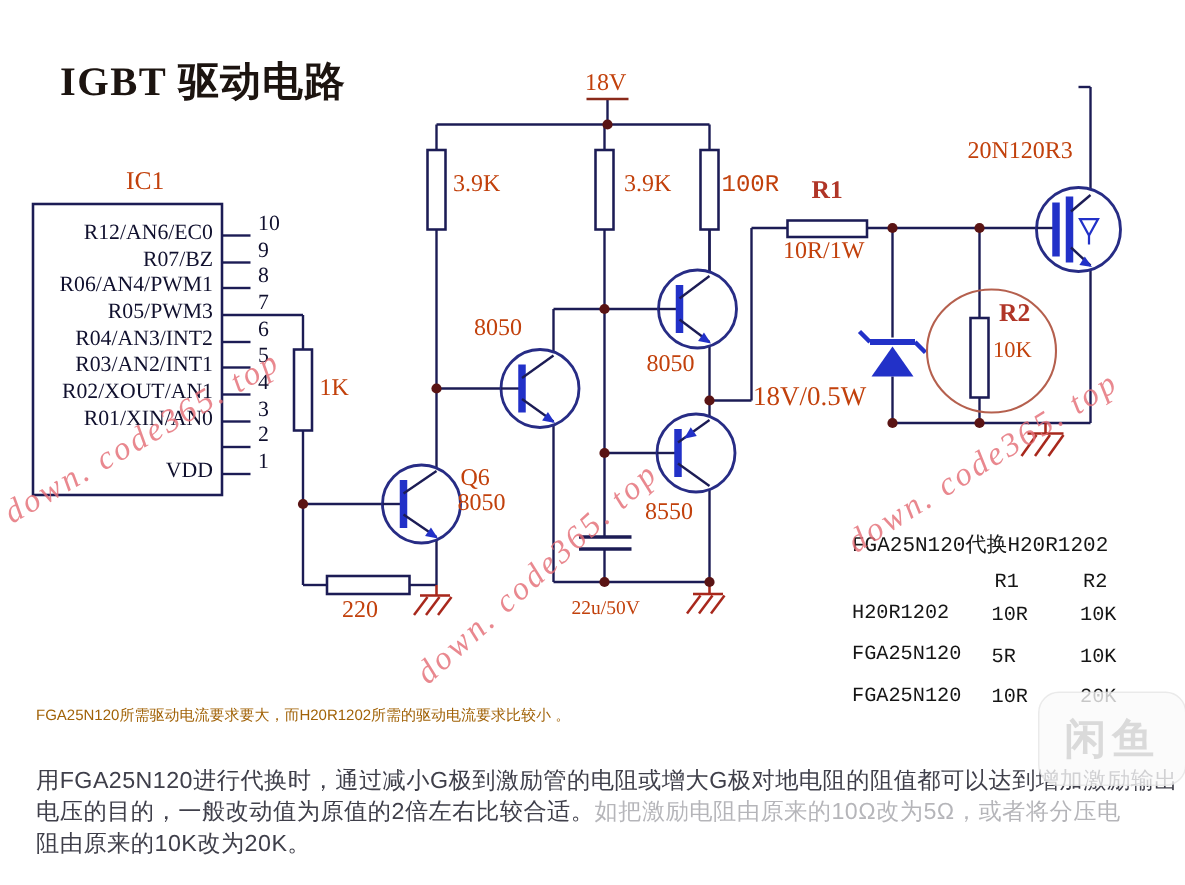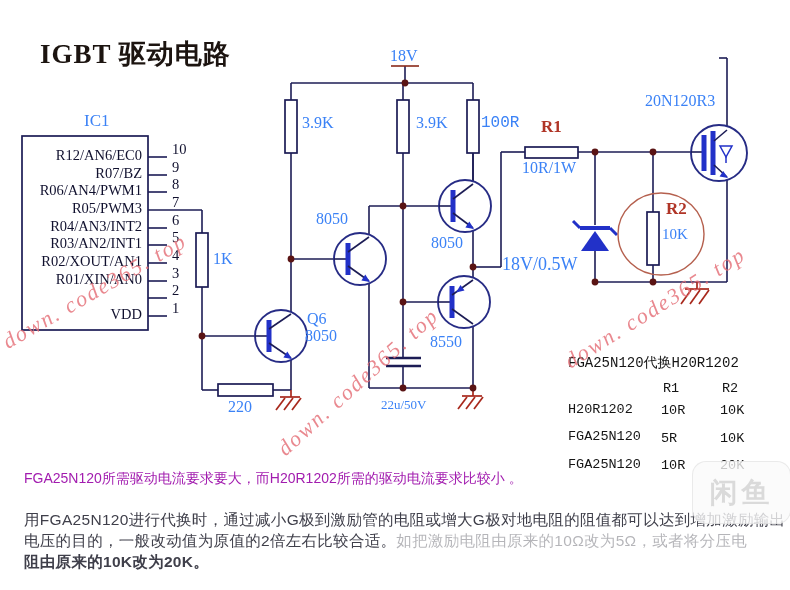--- a/index.html
+++ b/index.html
@@ -6,26 +6,26 @@
   #stage{position:relative;width:790px;height:590px;background:#ffffff;overflow:hidden;
          font-family:"Liberation Serif",serif;}
   #circuit{position:absolute;left:0;top:0;}
   .w{stroke:#1c1c55;stroke-width:1.6;fill:none;}
   .res{fill:#ffffff;stroke:#1c1c55;stroke-width:1.7;}
   .circ{fill:#ffffff;stroke:#272c85;stroke-width:1.9;}
   .bar{stroke:#2231c8;stroke-width:5;fill:none;}
   .dev{fill:#2231c8;}
   .gnd{stroke:#a8281c;stroke-width:1.7;fill:none;}
   .dot{fill:#5a1414;}
-  .lbl{position:absolute;font-size:16px;color:#3b82f6;white-space:nowrap;}
+  .lbl{position:absolute;font-size:16px;color:#c2410c;white-space:nowrap;}
   .red{color:#b03527;font-weight:bold;font-size:17px;}
   .pinlbl{position:absolute;left:30px;width:112px;text-align:right;font-size:14.5px;color:#10102e;white-space:nowrap;}
   .pinnum{position:absolute;left:172px;width:22px;font-size:14.5px;color:#10102e;}
   .mono{position:absolute;font-family:"Liberation Mono",monospace;font-size:13.5px;color:#151515;white-space:nowrap;}
-  .note-red{position:absolute;left:24px;top:470px;font-size:14px;color:#a21caf;white-space:nowrap;font-family:"Liberation Sans",sans-serif;}
+  .note-red{position:absolute;left:24px;top:470px;font-size:10px;color:#a16207;white-space:nowrap;font-family:"Liberation Sans",sans-serif;}
   .para{position:absolute;left:24px;width:760px;font-size:15.5px;color:#3f3f4a;letter-spacing:.3px;white-space:nowrap;font-family:"Liberation Sans",sans-serif;}
   .fade{opacity:.38;filter:blur(.4px);}
   .wm{position:absolute;font-size:22px;font-style:italic;letter-spacing:2px;color:rgba(228,110,118,.82);
       white-space:nowrap;transform-origin:0 0;pointer-events:none;z-index:5;}
   #logo{position:absolute;left:692px;top:461px;width:97px;height:61px;border-radius:14px;
         background:rgba(250,250,250,.78);border:1px solid rgba(200,200,200,.35);z-index:6;
         display:flex;align-items:center;justify-content:center;}
   #logo span{font-family:"Liberation Sans",sans-serif;font-weight:bold;font-size:28px;letter-spacing:4px;color:#dadada;}
   .title{position:absolute;left:40px;top:36px;font-size:27px;font-weight:bold;color:#1c1410;letter-spacing:1px;}
 </style>
@@ -258,21 +258,21 @@
   <div class="mono" style="left:661px;top:431px;">5R</div>
   <div class="mono" style="left:720px;top:431px;">10K</div>
 
   <div class="mono" style="left:568px;top:457px;">FGA25N120</div>
   <div class="mono" style="left:661px;top:458px;">10R</div>
   <div class="mono" style="left:720px;top:458px;">20K</div>
 
   <div class="note-red">FGA25N120所需驱动电流要求要大，而H20R1202所需的驱动电流要求比较小 。</div>
   <div class="para" style="top:510px;">用FGA25N120进行代换时，通过减小G极到激励管的电阻或增大G极对地电阻的阻值都可以达到增加激励输出</div>
   <div class="para" style="top:531px;"><span>电压的目的，一般改动值为原值的2倍左右比较合适。</span><span class="fade">如把激励电阻由原来的10Ω改为5Ω，或者将分压电</span></div>
-  <div class="para" style="top:552px;font-weight:bold;">阻由原来的10K改为20K。</div>
+  <div class="para" style="top:552px;">阻由原来的10K改为20K。</div>
 
   <div class="wm" style="left:-2px;top:332px;transform:rotate(-30deg);">down. code365. top</div>
   <div class="wm" style="left:272px;top:442px;transform:rotate(-42deg);">down. code365. top</div>
   <div class="wm" style="left:560px;top:352px;transform:rotate(-32deg);">down. code365. top</div>
 
   <div id="logo">
     <span>闲鱼</span>
   </div>
 
 </div>

